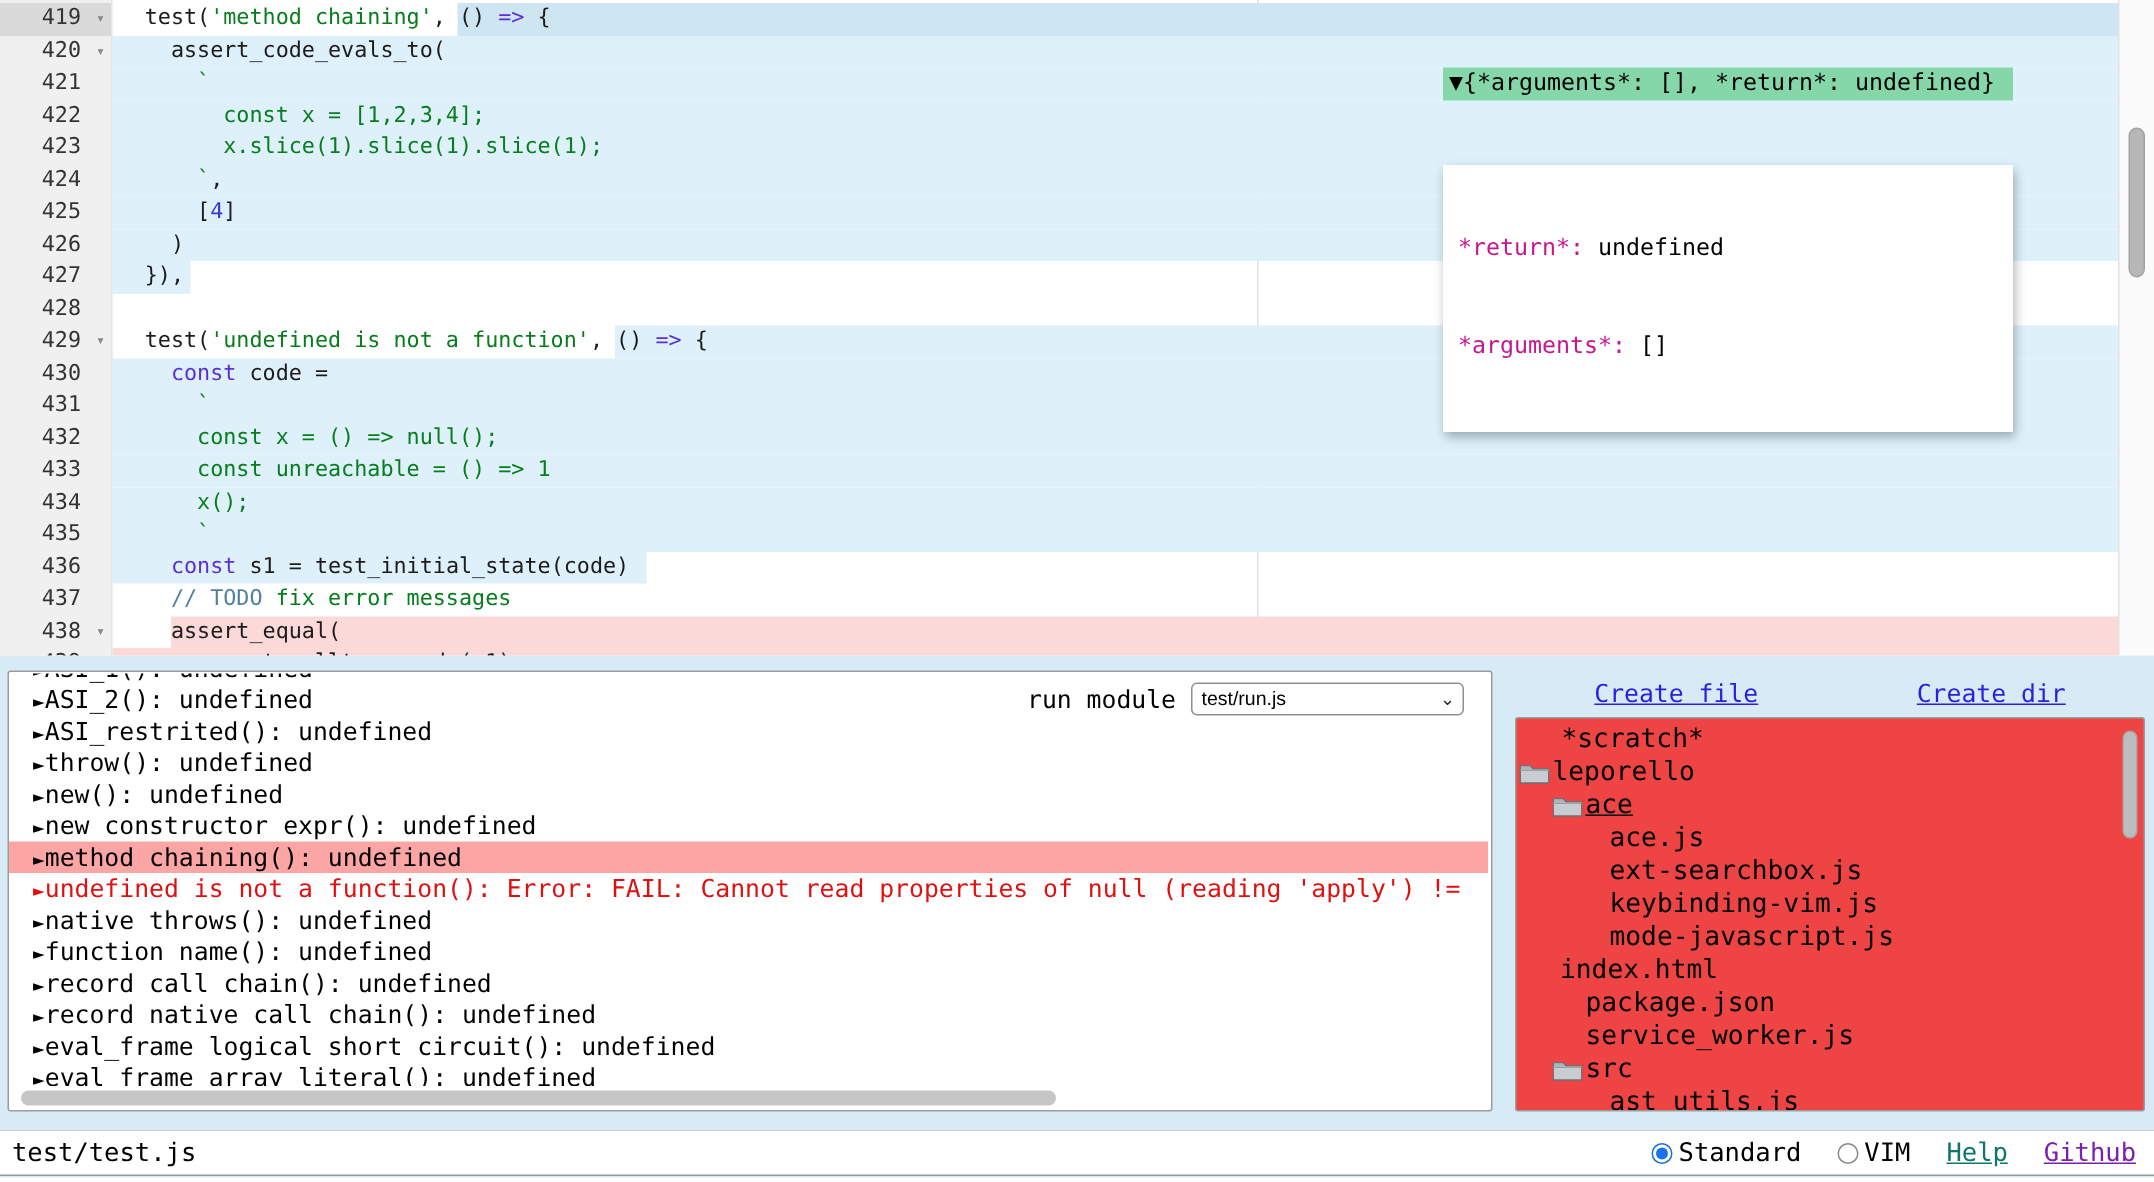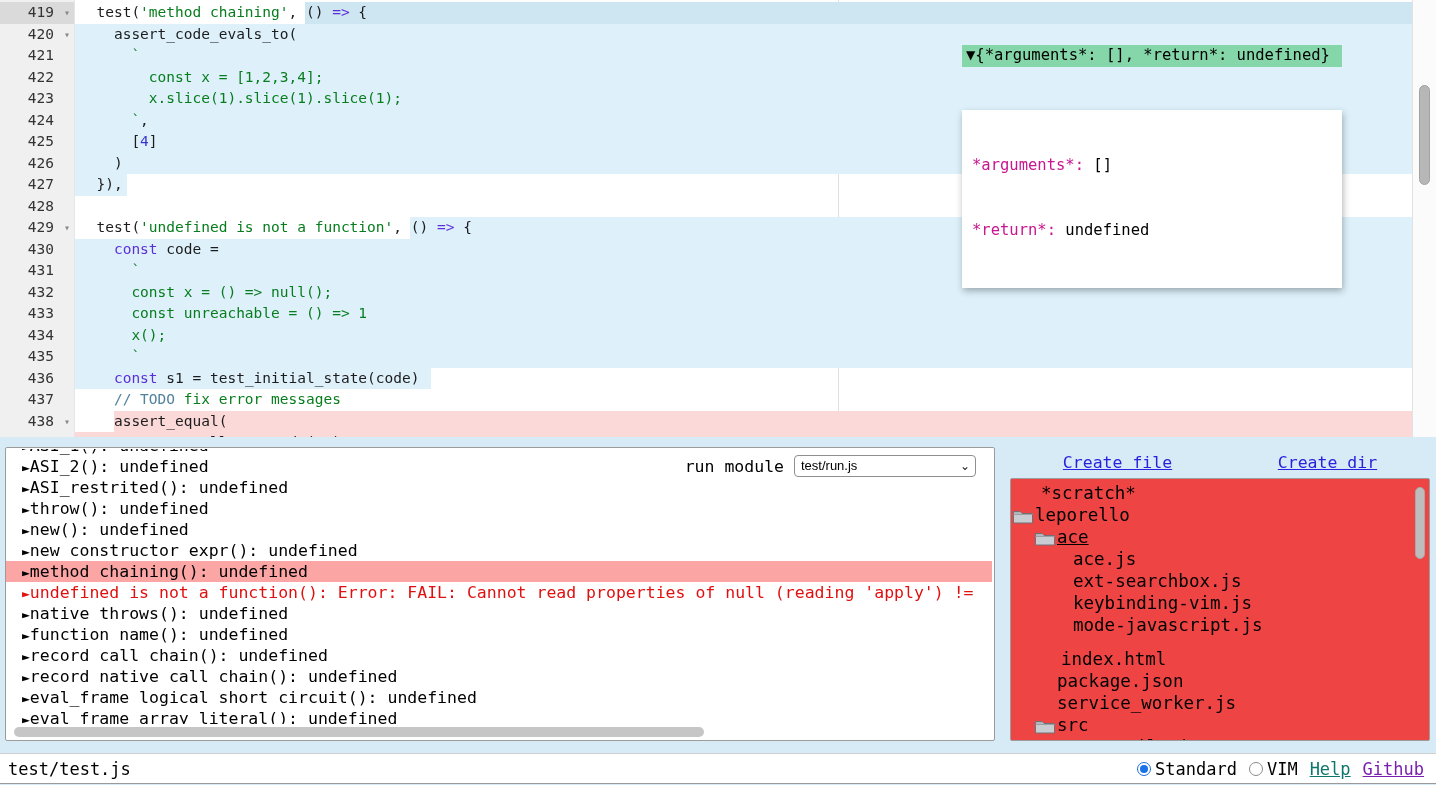--- a/index.html
+++ b/index.html
@@ -80,21 +80,21 @@
           color:#000; cursor:pointer; display:flex; align-items:center; }
   .ficon { width:22px; height:16px; display:inline-block; flex:none; }
   .ftree .fthumb { position:absolute; right:4px; top:8px; width:10px; height:72px;
                    background:#bdbdbd; border:1px solid #a8a8a8; border-radius:5px; }
 
   
   .statusbar { position:absolute; left:0; top:753px; width:1436px; height:31px;
                background:#fff; border-top:1px solid #cfcfcf; border-bottom:1px solid #9a9a9a;
                display:flex; align-items:center; font-size:17px; z-index:7; }
   .sfile { padding-left:8px; color:#000; flex:1; }
-  .sright { display:flex; align-items:center; gap:12px; padding-right:12px; }
+  .sright { display:flex; align-items:center; gap:24px; padding-right:12px; }
   .radio { width:14px; height:14px; border-radius:50%; border:1px solid #8a8a8a;
            background:#fff; display:inline-block; position:relative; cursor:pointer;
            vertical-align:middle; }
   .radio.on { border-color:#1e6fe0; }
   .radio.on::after { content:""; position:absolute; left:2px; top:2px; width:8px;
                      height:8px; border-radius:50%; background:#1a73e8; }
   .rgroup { display:flex; align-items:center; gap:4px; }
   .statusbar a { text-decoration:underline; cursor:pointer; }
   .a-help { color:#0f766e; } .a-github { color:#7a1fb0; }
   .below-bar { position:absolute; left:0; top:785px; width:1436px; height:3px; background:#fff; }
@@ -210,22 +210,22 @@
       <div class="grow"><span class="gnum">437</span></div>
       <div class="grow"><span class="gnum">438</span><span class="fold">▾</span></div>
       <div class="grow"><span class="gnum">439</span></div>
     </div>
   <div class="vscroll">
     <div class="thumb"></div>
   </div>
   <div class="tooltip">
     <div class="thead">▼{*arguments*: [], *return*: undefined}</div>
     <div class="tbody">
+      <div><span class="tkey">*return*:</span><span> undefined</span></div>
       <div><span class="tkey">*arguments*:</span><span> []</span></div>
-      <div><span class="tkey">*return*:</span><span> undefined</span></div>
     </div>
   </div>
 </div>
 
 <div class="results">
   <div class="rlist">
       <div class="rrow rclip"><span class="rarrow">►</span><span>ASI_1(): undefined</span></div>
       <div class="rrow"><span class="rarrow">►</span><span>ASI_2(): undefined</span></div>
       <div class="rrow"><span class="rarrow">►</span><span>ASI_restrited(): undefined</span></div>
       <div class="rrow"><span class="rarrow">►</span><span>throw(): undefined</span></div>
@@ -265,21 +265,21 @@
             </svg></span><span class="flabel">leporello</span></div>
         <div class="trow" style="padding-left: 24px; text-decoration: underline;"><span class="ficon"><svg width="20" height="15" viewBox="0 0 20 15">
               <path d="M0.5 2.5 L7 2.5 L9 4.5 L19.5 4.5 L19.5 14 L0.5 14 Z" fill="#c9cdd1" stroke="#6e7276"></path>
               <path d="M0.5 5.5 L19.5 5.5" stroke="#9aa0a5"></path>
               <path d="M1 3 L6.8 3 L8.6 4.8 L1 4.8 Z" fill="#aeb3b8"></path>
             </svg></span><span class="flabel">ace</span></div>
         <div class="trow" style="padding-left: 62px;"><span class="flabel">ace.js</span></div>
         <div class="trow" style="padding-left: 62px;"><span class="flabel">ext-searchbox.js</span></div>
         <div class="trow" style="padding-left: 62px;"><span class="flabel">keybinding-vim.js</span></div>
         <div class="trow" style="padding-left: 62px;"><span class="flabel">mode-javascript.js</span></div>
-        <div class="trow" style="padding-left: 50px; margin-top: 12px;"><span class="flabel">index.html</span></div>
+        <div class="trow" style="padding-left: 29px;"><span class="flabel">index.html</span></div>
         <div class="trow" style="padding-left: 46px;"><span class="flabel">package.json</span></div>
         <div class="trow" style="padding-left: 46px;"><span class="flabel">service_worker.js</span></div>
         <div class="trow" style="padding-left: 24px;"><span class="ficon"><svg width="20" height="15" viewBox="0 0 20 15">
               <path d="M0.5 2.5 L7 2.5 L9 4.5 L19.5 4.5 L19.5 14 L0.5 14 Z" fill="#c9cdd1" stroke="#6e7276"></path>
               <path d="M0.5 5.5 L19.5 5.5" stroke="#9aa0a5"></path>
               <path d="M1 3 L6.8 3 L8.6 4.8 L1 4.8 Z" fill="#aeb3b8"></path>
             </svg></span><span class="flabel">src</span></div>
         <div class="trow" style="padding-left: 62px;"><span class="flabel">ast_utils.js</span></div>
       </div>
     <div class="fthumb"></div>

